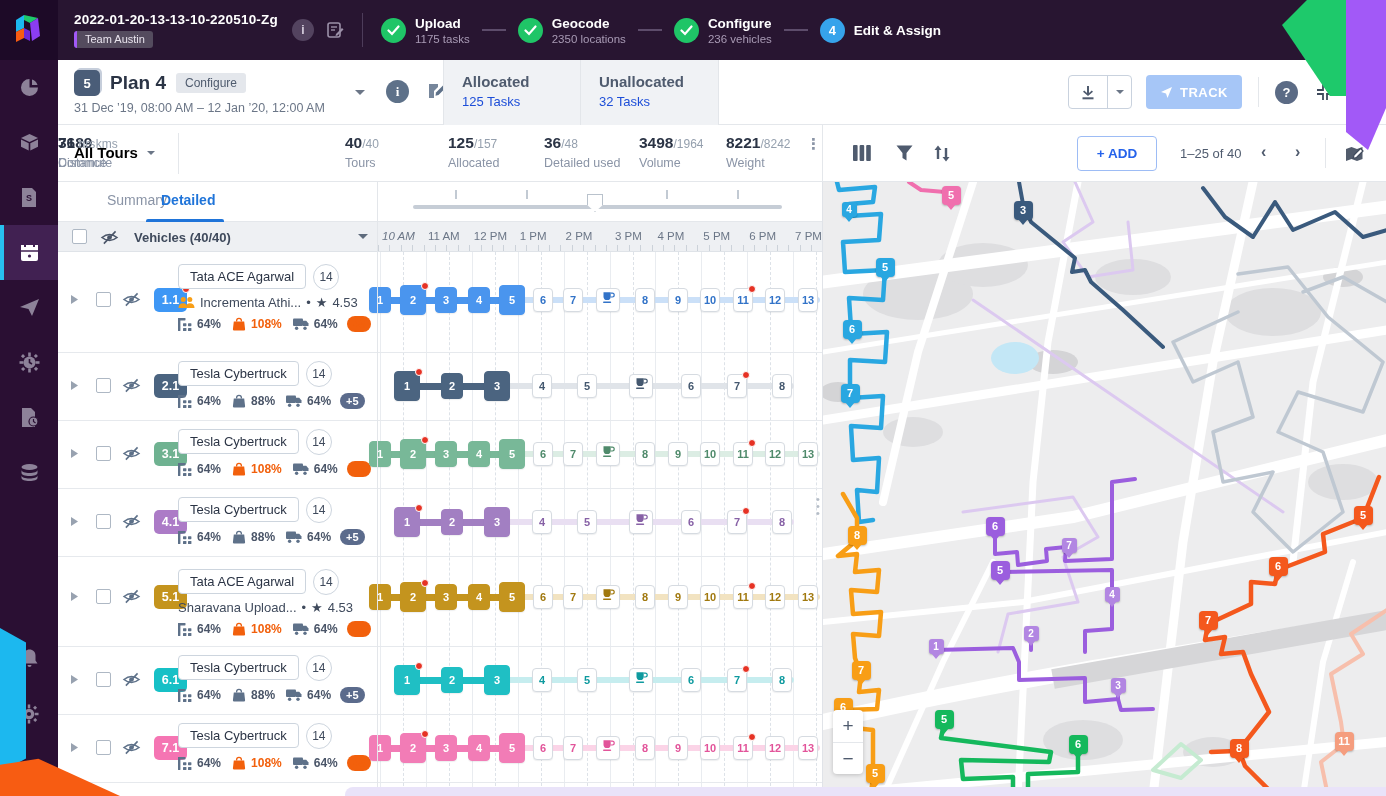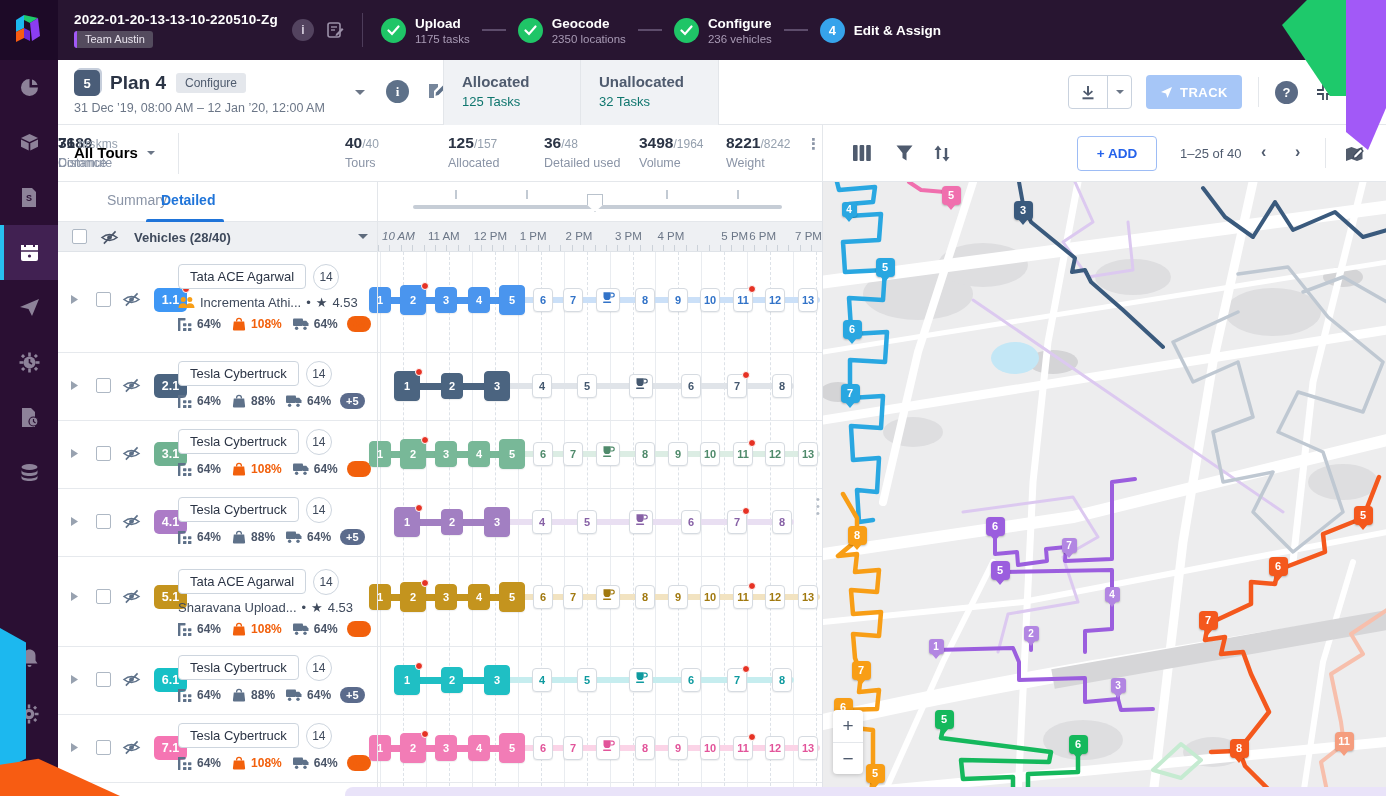--- a/index.html
+++ b/index.html
@@ -43,21 +43,21 @@
   .plan-icon { width:26px; height:26px; background:#4a5d78; border-radius:5px; color:#fff; font-size:13px; font-weight:bold; display:flex; align-items:center; justify-content:center; box-shadow:2px -2px 0 #c6cedb; }
   .plan-title { margin-left:10px; font-size:19px; font-weight:bold; color:#2b3445; }
   .plan-badge { margin-left:10px; background:#e4e7ec; color:#4f5b6e; font-size:12px; padding:3px 9px; border-radius:3px; }
   .ph-dates { position:absolute; left:16px; top:41px; font-size:12.5px; color:#6b7687; }
   .ph-caret { position:absolute; left:297px; top:30px; width:0; height:0; border:5px solid transparent; border-top-color:#6b7687; }
   .ph-info { position:absolute; left:328px; top:20px; width:23px; height:23px; border-radius:50%; background:#5e7189; color:#fff; font-size:13px; font-weight:bold; font-family:"Liberation Serif",serif; display:flex; align-items:center; justify-content:center; }
   .ph-edit { position:absolute; left:368px; top:20px; color:#5e7189; }
   .ph-tabs { position:absolute; left:385px; top:0; height:65px; display:flex; }
   .ph-tab { width:138px; height:65px; padding:13px 0 0 18px; }
   .ph-tab .t1 { font-size:15px; font-weight:bold; color:#4f5b6e; }
-  .ph-tab .t2 { font-size:13px; color:#0f766e; margin-top:4px; }
+  .ph-tab .t2 { font-size:13px; color:#1d4ed8; margin-top:4px; }
   .ph-tab.active .t1 { color:#14181f; }
   .ph-tab.active .t2 { color:#4f5b6e; }
   .ph-tab.gray { background:#f0f2f5; border-left:1px solid #e3e6ea; border-right:1px solid #e3e6ea; }
   .ph-tab.gray + .ph-tab.gray { border-left:none; }
   .ph-right { position:absolute; right:14px; top:15px; display:flex; align-items:center; }
   .dl-split { display:flex; height:34px; border:1px solid #c9d2de; border-radius:4px; overflow:hidden; }
   .dl-main { width:38px; display:flex; align-items:center; justify-content:center; color:#4f5b6e; }
   .dl-caret { width:24px; border-left:1px solid #c9d2de; display:flex; align-items:center; justify-content:center; }
   .dl-caret i { width:0; height:0; border:4px solid transparent; border-top-color:#6b7687; margin-top:4px; }
   .track-btn { margin-left:14px; width:96px; height:34px; background:#a6c6f7; border-radius:4px; color:#fff; font-size:13px; font-weight:bold; letter-spacing:.5px; display:flex; align-items:center; justify-content:center; gap:7px; }
@@ -477,31 +477,31 @@
 
   <section class="table-header">
     <div class="th-check"></div>
     <div class="th-eye">
       <svg width="19" height="15" viewBox="0 0 20 16">
           <path d="M2 8 Q10 1.5 18 8 Q10 14.5 2 8 Z" fill="none" stroke="#4a5568" stroke-width="1.7"></path>
           <circle cx="10" cy="8" r="2.5" fill="#4a5568"></circle>
           <line x1="4" y1="14.5" x2="16.5" y2="1.5" stroke="#4a5568" stroke-width="1.7"></line>
         </svg>
     </div>
-    <div class="th-title">Vehicles (28/40)</div>
+    <div class="th-title">Vehicles (40/40)</div>
     <i class="th-caret"></i>
     <div id="hours">
         <span class="hour" style="left: 324px; font-style: italic;">10 AM</span>
         <span class="hour" style="left: 369.9px;">11 AM</span>
         <span class="hour" style="left: 415.8px;">12 PM</span>
         <span class="hour" style="left: 461.7px;">1 PM</span>
         <span class="hour" style="left: 507.6px;">2 PM</span>
         <span class="hour" style="left: 557px;">3 PM</span>
         <span class="hour" style="left: 599.4px;">4 PM</span>
-        <span class="hour" style="left: 645.3px; margin-left: 18px;">5 PM</span>
+        <span class="hour" style="left: 645.3px;">5 PM</span>
         <span class="hour" style="left: 691.2px;">6 PM</span>
         <span class="hour" style="left: 737.1px;">7 PM</span>
       </div>
     <div class="tick-strip"></div>
   </section>
 
   <section class="rows" id="rows">
     <div class="grid-layer" id="grid">
         <div class="gl-solid" style="left: 322px;"></div>
         <div class="gl-dash" style="left: 345px;"></div>

